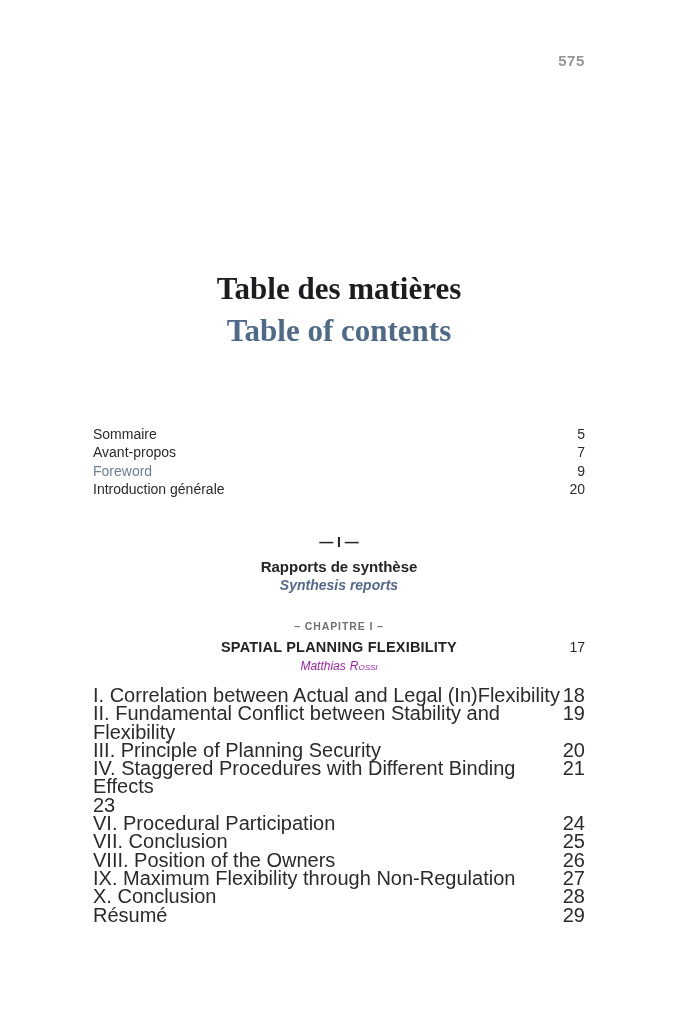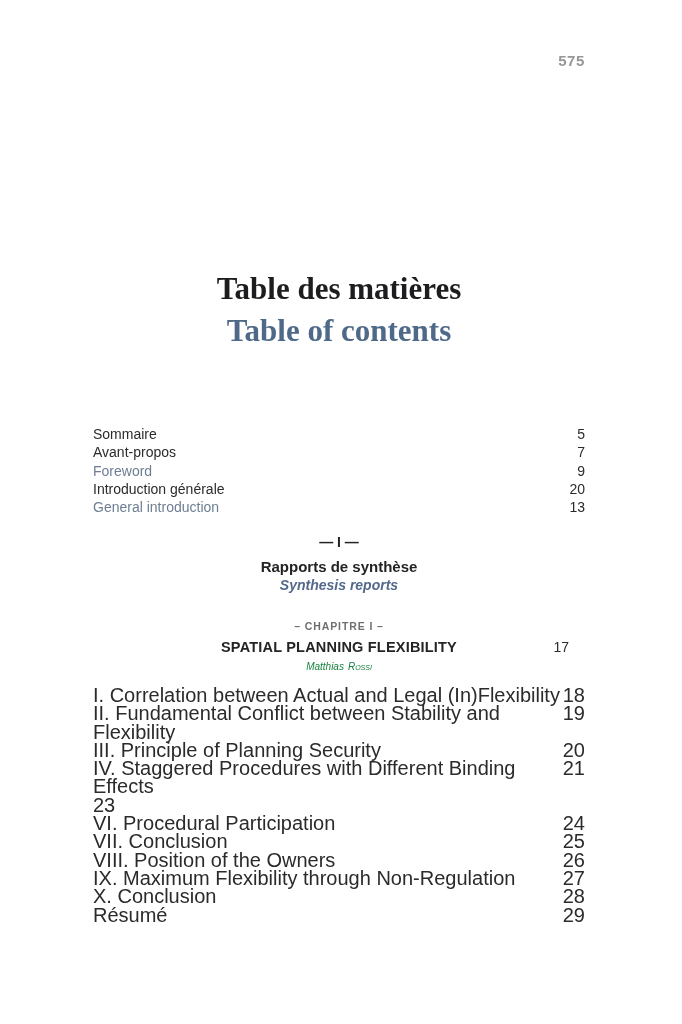--- a/index.html
+++ b/index.html
@@ -105,32 +105,32 @@
   .chapter-title-row {
     position: relative;
     font-weight: bold;
     font-size: 14.5px;
     line-height: 19px;
     letter-spacing: 0.2px;
     color: #242424;
   }
   .chapter-page {
     position: absolute;
-    right: 16px;
+    right: 0;
     top: 0;
     font-weight: normal;
     font-size: 14px;
     letter-spacing: 0;
     color: #2b2b2b;
   }
   .author {
     font-style: italic;
-    font-size: 10px;
-    line-height: 19px;
-    color: #15803d;
+    font-size: 12px;
+    line-height: 19px;
+    color: #a21caf;
   }
   .author .lastname {
     font-variant: small-caps;
     margin-left: 4px;
   }
 
   .entries {
     position: absolute;
     top: 686px;
     width: 100%;
@@ -161,24 +161,20 @@
         <span class="lbl">Avant-propos</span>
         <span class="pg">7</span>
       </div>
       <div class="row en">
         <span class="lbl">Foreword</span>
         <span class="pg">9</span>
       </div>
       <div class="row">
         <span class="lbl">Introduction générale</span>
         <span class="pg">20</span>
-      </div>
-      <div class="row en">
-        <span class="lbl">General introduction</span>
-        <span class="pg">13</span>
       </div>
     </div>
 
     <div class="part">
       <div class="part-numeral">— I —</div>
       <div class="part-title-fr">Rapports de synthèse</div>
       <div class="part-title-en">Synthesis reports</div>
     </div>
 
     <div class="chapter">

